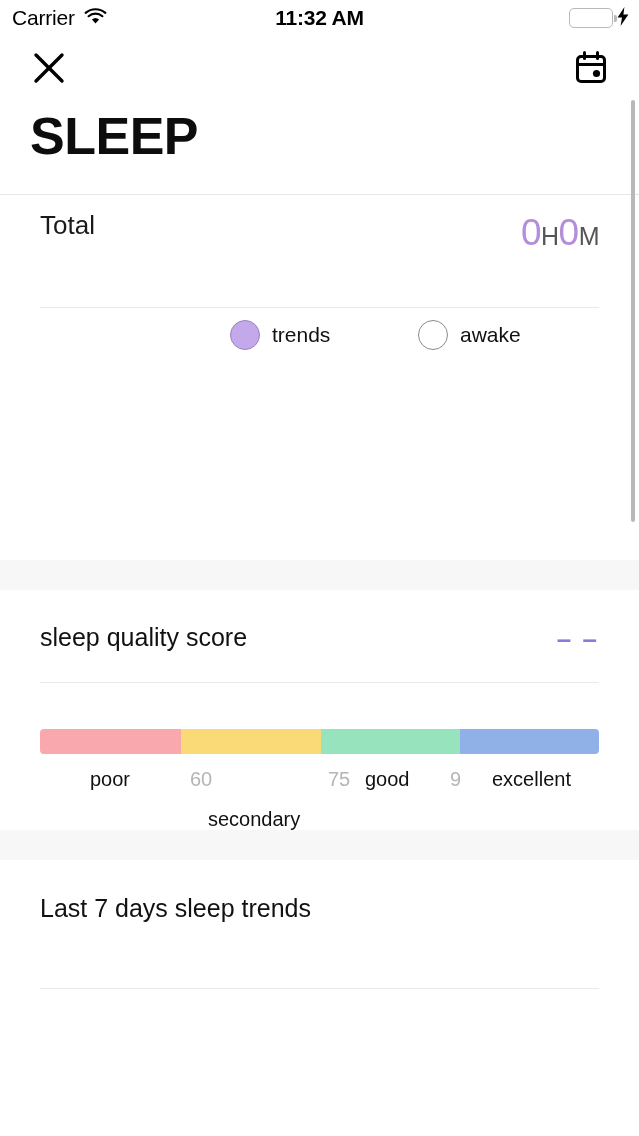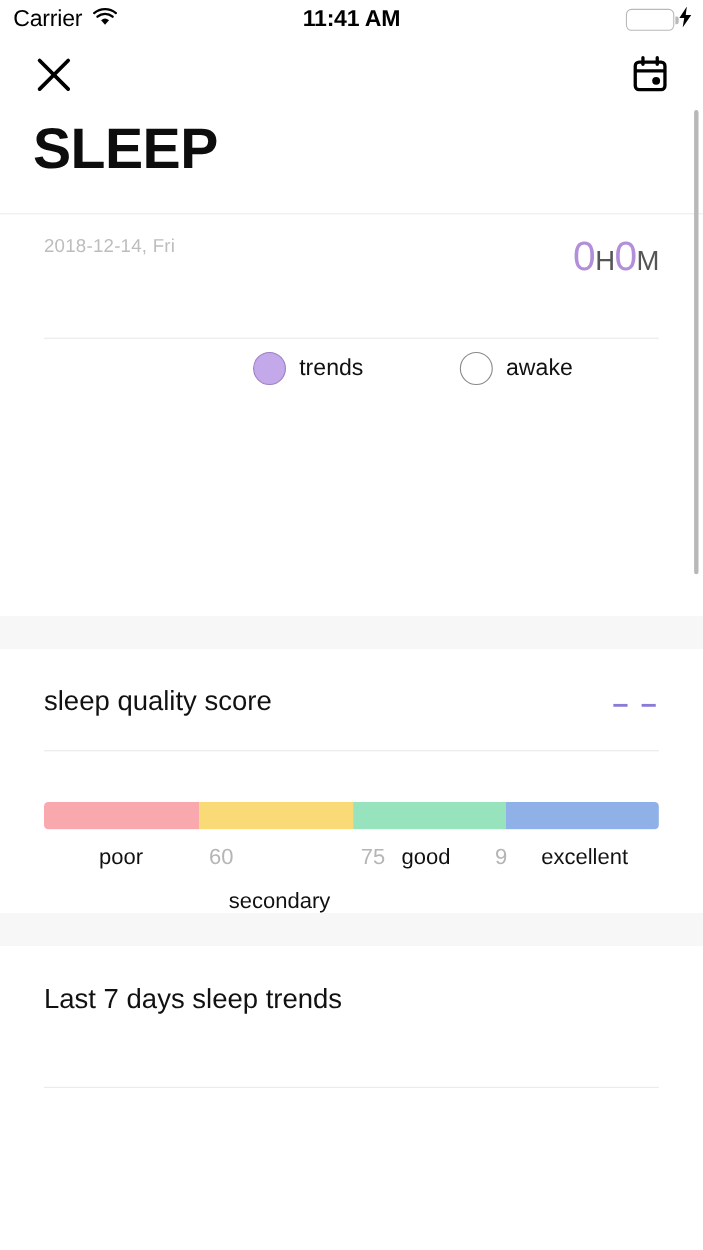--- a/index.html
+++ b/index.html
@@ -116,21 +116,21 @@
     <div class="sb-left">
       <span class="sb-carrier">Carrier</span>
       <span>
         <svg width="23" height="17" viewBox="0 0 23 17">
           <path d="M11.5 15.6 L7.9 11.4 a5.6 5.6 0 0 1 7.2 0 Z" fill="#000"></path>
           <path d="M4.6 8.2 a10.6 10.6 0 0 1 13.8 0" stroke="#000" stroke-width="2.1" fill="none" stroke-linecap="round"></path>
           <path d="M1.6 4.9 a15.3 15.3 0 0 1 19.8 0" stroke="#000" stroke-width="2.1" fill="none" stroke-linecap="round"></path>
         </svg>
       </span>
     </div>
-    <div class="sb-center">11:41 AM</div>
+    <div class="sb-center">11:32 AM</div>
     <div class="sb-right">
       <span class="battery">
         <span class="battery-fill"></span>
       </span>
       <span>
         <svg width="12" height="19" viewBox="0 0 12 19">
             <path d="M7.4 0 L0.6 10.4 H5 L3.6 19 L11.4 7.6 H6.4 Z" fill="#000"></path>
           </svg>
       </span>
     </div>
@@ -154,21 +154,21 @@
     </div>
   </div>
 
   <div class="page-title">SLEEP</div>
   <div class="title-rule"></div>
 
   <div class="card" style="top:195px; height:365px;">
   </div>
 
   <div class="total-row">
-    <div class="total-date">2018-12-14, Fri</div>
+    <div class="total-label">Total</div>
     <div class="total-value">
       <span class="num">0</span><span class="unit">H</span><span class="num">0</span><span class="unit">M</span>
     </div>
   </div>
 
   <div class="hr" style="top:307px; left:40px; width:559px;"></div>
 
   <div class="legend">
     <div class="legend-item" style="left:230px;">
       <span class="dot light"></span>

